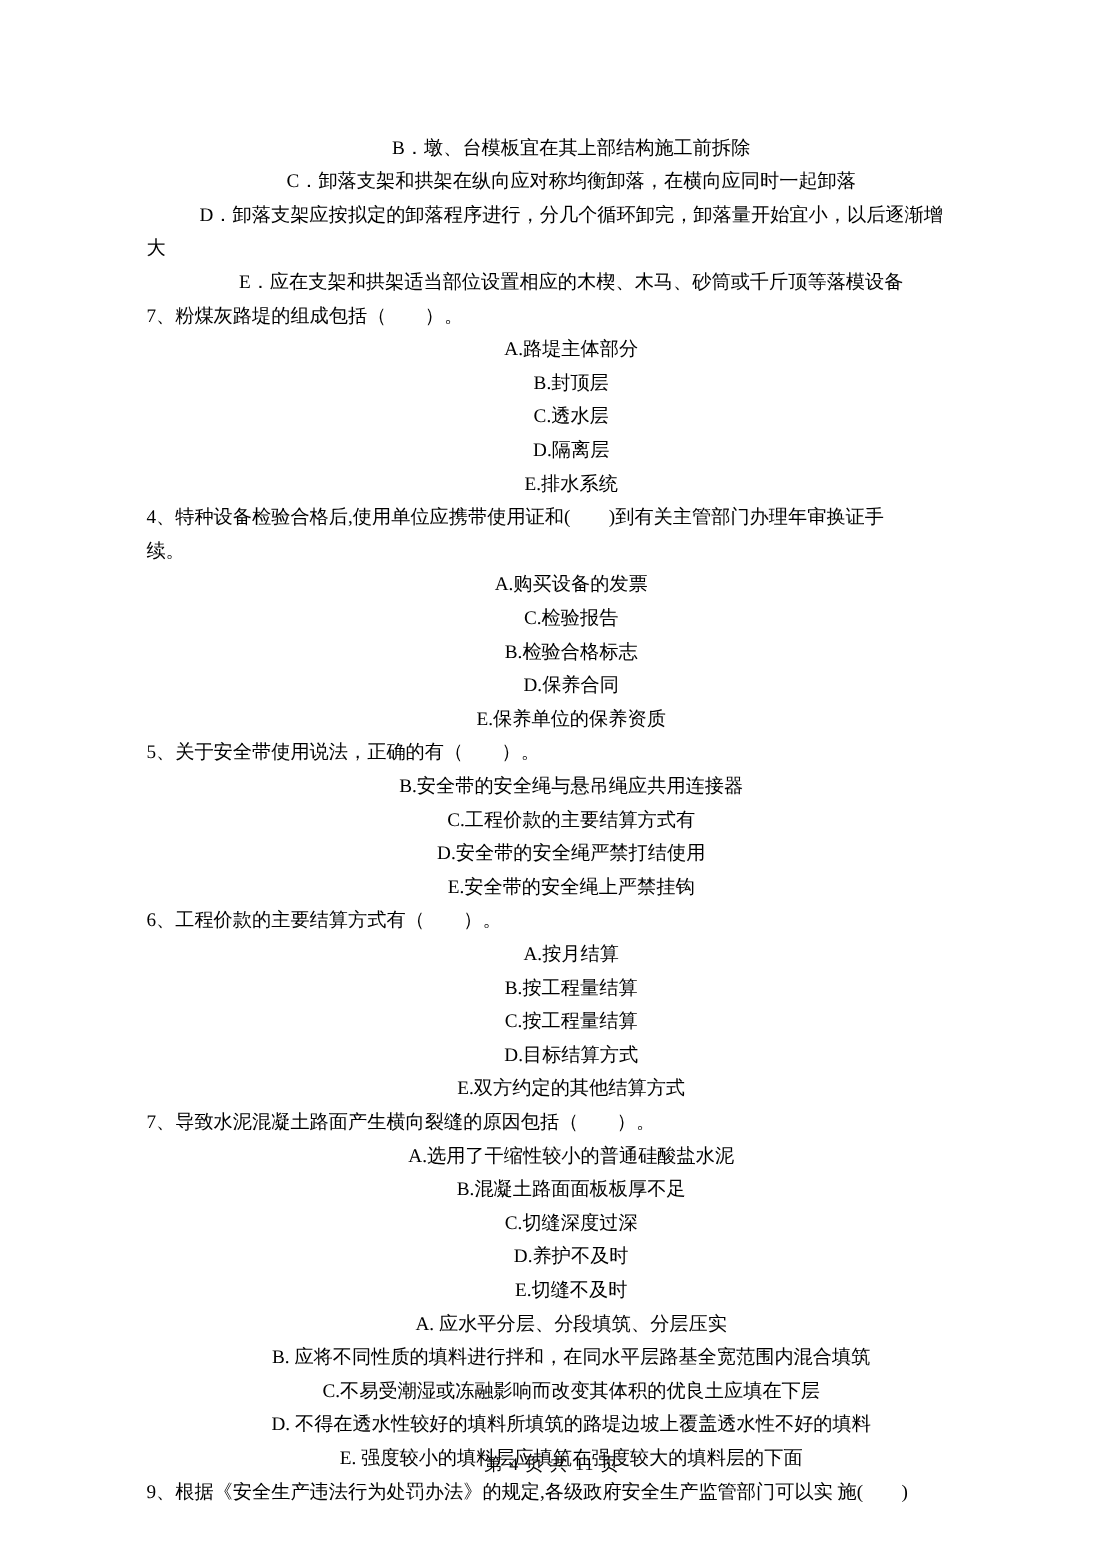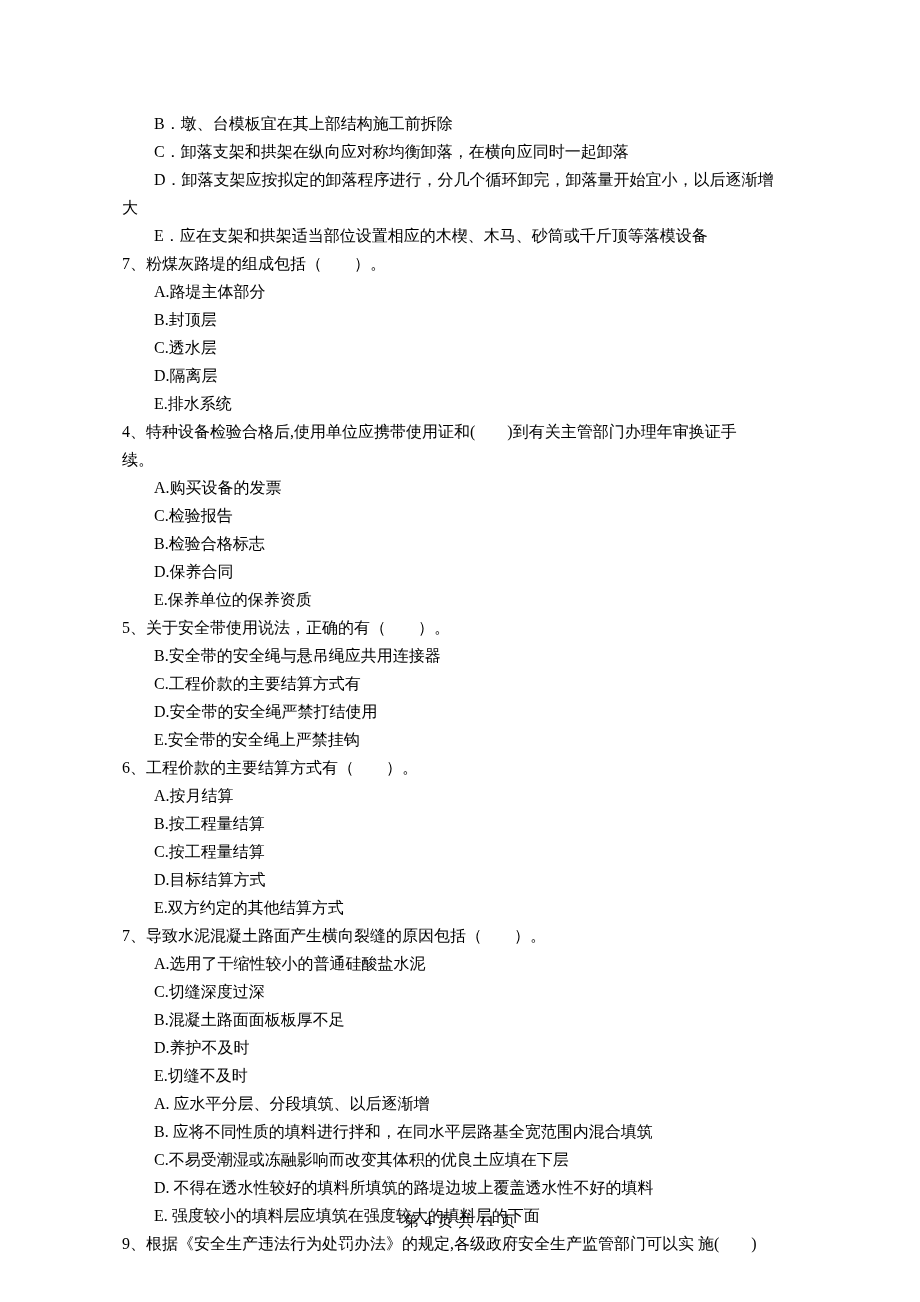--- a/index.html
+++ b/index.html
@@ -8,21 +8,21 @@
       height: 1302px;
       background: #ffffff;
       font-family: "SimSun", "宋体", serif;
       font-size: 16px;
       line-height: 1.75;
       color: #000000;
       padding: 110px 122px 60px 122px;
       position: relative;
     }
     .line { white-space: pre-wrap; }
-    .indent1 { padding-left: 2em; }
+    .indent1 { padding-left: 2em; text-align: center; }
     .no-indent { padding-left: 0; }
     .footer {
       position: absolute;
       bottom: 68px;
       left: 0;
       right: 0;
       text-align: center;
       font-size: 15px;
       letter-spacing: 1px;
       font-family: Liberation Serif, serif;
@@ -56,24 +56,24 @@
     <div class="line indent1">D.安全带的安全绳严禁打结使用</div>
     <div class="line indent1">E.安全带的安全绳上严禁挂钩</div>
     <div class="line no-indent">6、工程价款的主要结算方式有（　　）。</div>
     <div class="line indent1">A.按月结算</div>
     <div class="line indent1">B.按工程量结算</div>
     <div class="line indent1">C.按工程量结算</div>
     <div class="line indent1">D.目标结算方式</div>
     <div class="line indent1">E.双方约定的其他结算方式</div>
     <div class="line no-indent">7、导致水泥混凝土路面产生横向裂缝的原因包括（　　）。</div>
     <div class="line indent1">A.选用了干缩性较小的普通硅酸盐水泥</div>
+    <div class="line indent1">B.混凝土路面面板板厚不足</div>
     <div class="line indent1">C.切缝深度过深</div>
-    <div class="line indent1">B.混凝土路面面板板厚不足</div>
     <div class="line indent1">D.养护不及时</div>
     <div class="line indent1">E.切缝不及时</div>
-    <div class="line indent1">A. 应水平分层、分段填筑、以后逐渐增</div>
+    <div class="line indent1">A. 应水平分层、分段填筑、分层压实</div>
     <div class="line indent1">B. 应将不同性质的填料进行拌和，在同水平层路基全宽范围内混合填筑</div>
     <div class="line indent1">C.不易受潮湿或冻融影响而改变其体积的优良土应填在下层</div>
     <div class="line indent1">D. 不得在透水性较好的填料所填筑的路堤边坡上覆盖透水性不好的填料</div>
     <div class="line indent1">E. 强度较小的填料层应填筑在强度较大的填料层的下面</div>
     <div class="line no-indent">9、根据《安全生产违法行为处罚办法》的规定,各级政府安全生产监管部门可以实 施(　　)</div>
   </div>
 <div class="footer">第 4 页 共 11 页</div>
 
 </body></html>

